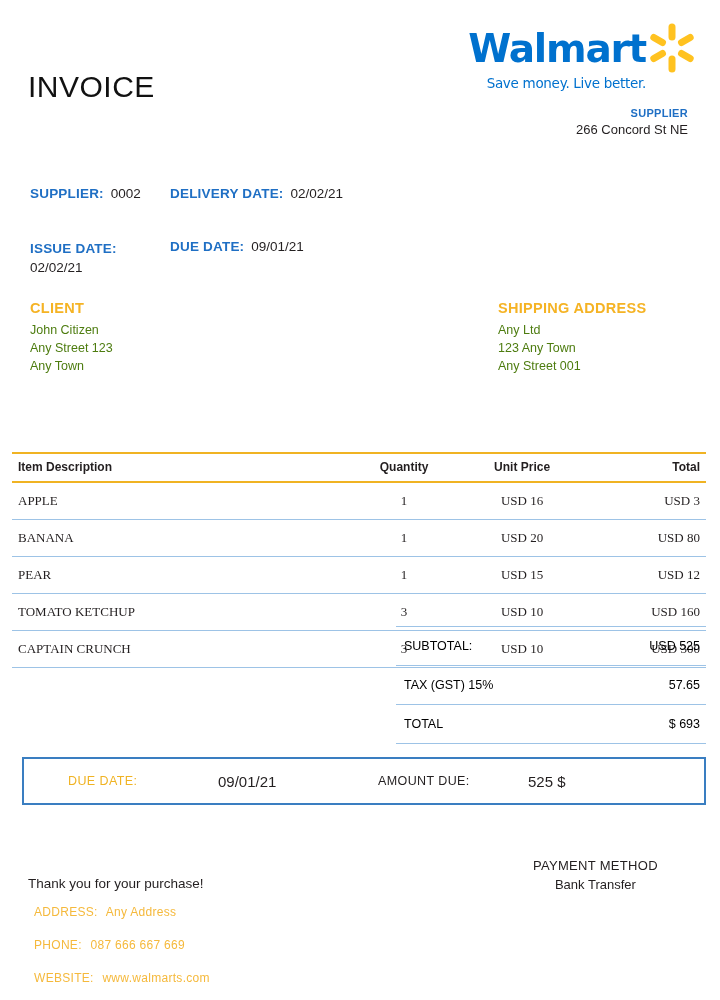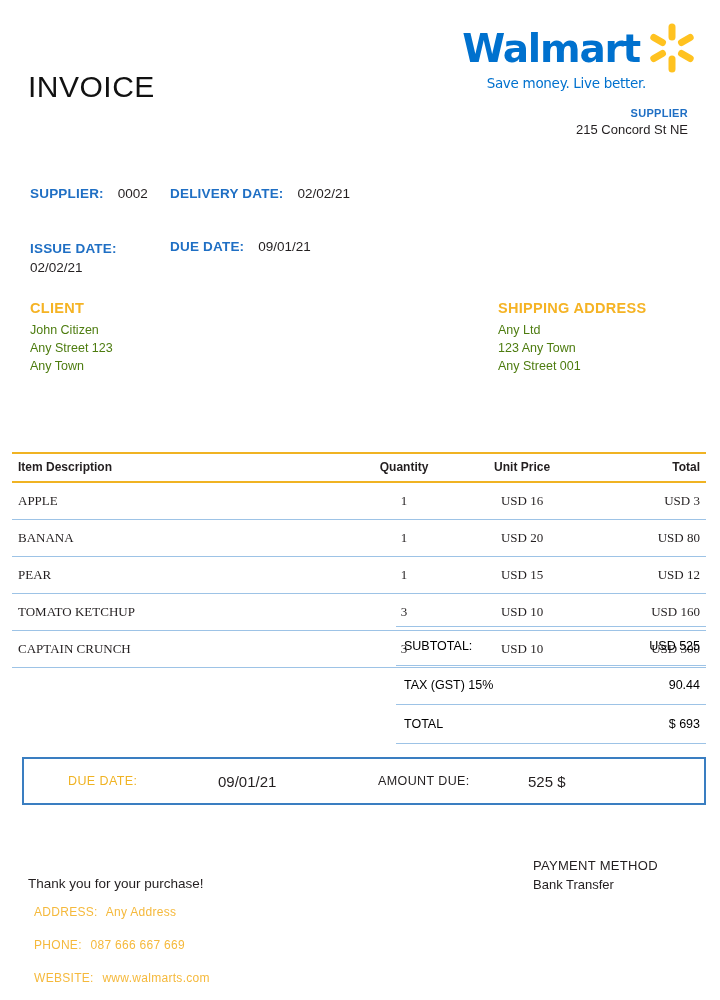--- a/index.html
+++ b/index.html
@@ -36,21 +36,20 @@
     position: absolute;
     right: 22px;
     top: 22px;
     width: 240px;
     text-align: right;
   }
   .brand-row {
     display: flex;
     align-items: center;
     justify-content: flex-end;
-    gap: 6px;
   }
   .wordmark {
     font-family: "DejaVu Sans", sans-serif;
     font-size: 39px;
     font-weight: bold;
     color: #0071ce;
     letter-spacing: -1.2px;
     line-height: 1;
   }
   .spark {
@@ -111,21 +110,21 @@
     color: #1f6fc4;
     font-weight: bold;
     font-size: 13.5px;
     letter-spacing: 0.2px;
   }
   .meta-value {
     color: #231f20;
     font-weight: 300;
     font-size: 13.5px;
   }
-  .meta-inline .meta-value { margin-left: 14px; }
+  .meta-inline .meta-value { margin-left: 7px; }
   .meta-inline {
     display: flex;
     align-items: baseline;
   }
   .meta-stack .meta-value {
     display: block;
     margin-top: 3px;
   }
 
   
@@ -243,20 +242,21 @@
     font-weight: 300;
     flex: 1;
     text-align: left;
   }
 
   
   .payment {
     position: absolute;
     left: 533px;
     top: 858px;
+    text-align: center;
   }
   .payment-head {
     font-size: 13px;
     font-weight: 300;
     letter-spacing: 0.3px;
     margin-bottom: 4px;
   }
   .payment-value {
     font-size: 13px;
     font-weight: 300;
@@ -296,21 +296,21 @@
         <i style="transform: translate(-50%,-50%) rotate(0deg) translateY(-16px);"></i>
         <i style="transform: translate(-50%,-50%) rotate(60deg) translateY(-16px);"></i>
         <i style="transform: translate(-50%,-50%) rotate(120deg) translateY(-16px);"></i>
         <i style="transform: translate(-50%,-50%) rotate(180deg) translateY(-16px);"></i>
         <i style="transform: translate(-50%,-50%) rotate(240deg) translateY(-16px);"></i>
         <i style="transform: translate(-50%,-50%) rotate(300deg) translateY(-16px);"></i>
       </div>
     </div>
     <div class="tagline">Save money. Live better.</div>
     <div class="supplier-label">SUPPLIER</div>
-    <div class="supplier-addr">215 Concord St NE</div>
+    <div class="supplier-addr">266 Concord St NE</div>
   </div>
 </div>
 
 <div class="meta">
   <div class="meta-row">
     <div class="meta-cell meta-inline">
       <span class="meta-label">SUPPLIER:</span>
       <span class="meta-value">0002</span>
     </div>
     <div class="meta-cell wide meta-inline">
@@ -392,21 +392,21 @@
 
 <div class="totals">
   <table class="totals-table">
     <tbody>
       <tr>
         <td class="t-label">SUBTOTAL:</td>
         <td class="t-value">USD 525</td>
       </tr>
       <tr>
         <td class="t-label">TAX (GST) 15%</td>
-        <td class="t-value">90.44</td>
+        <td class="t-value">57.65</td>
       </tr>
       <tr>
         <td class="t-label">TOTAL</td>
         <td class="t-value">$ 693</td>
       </tr>
     </tbody>
   </table>
 </div>
 
 <div class="due-banner">

